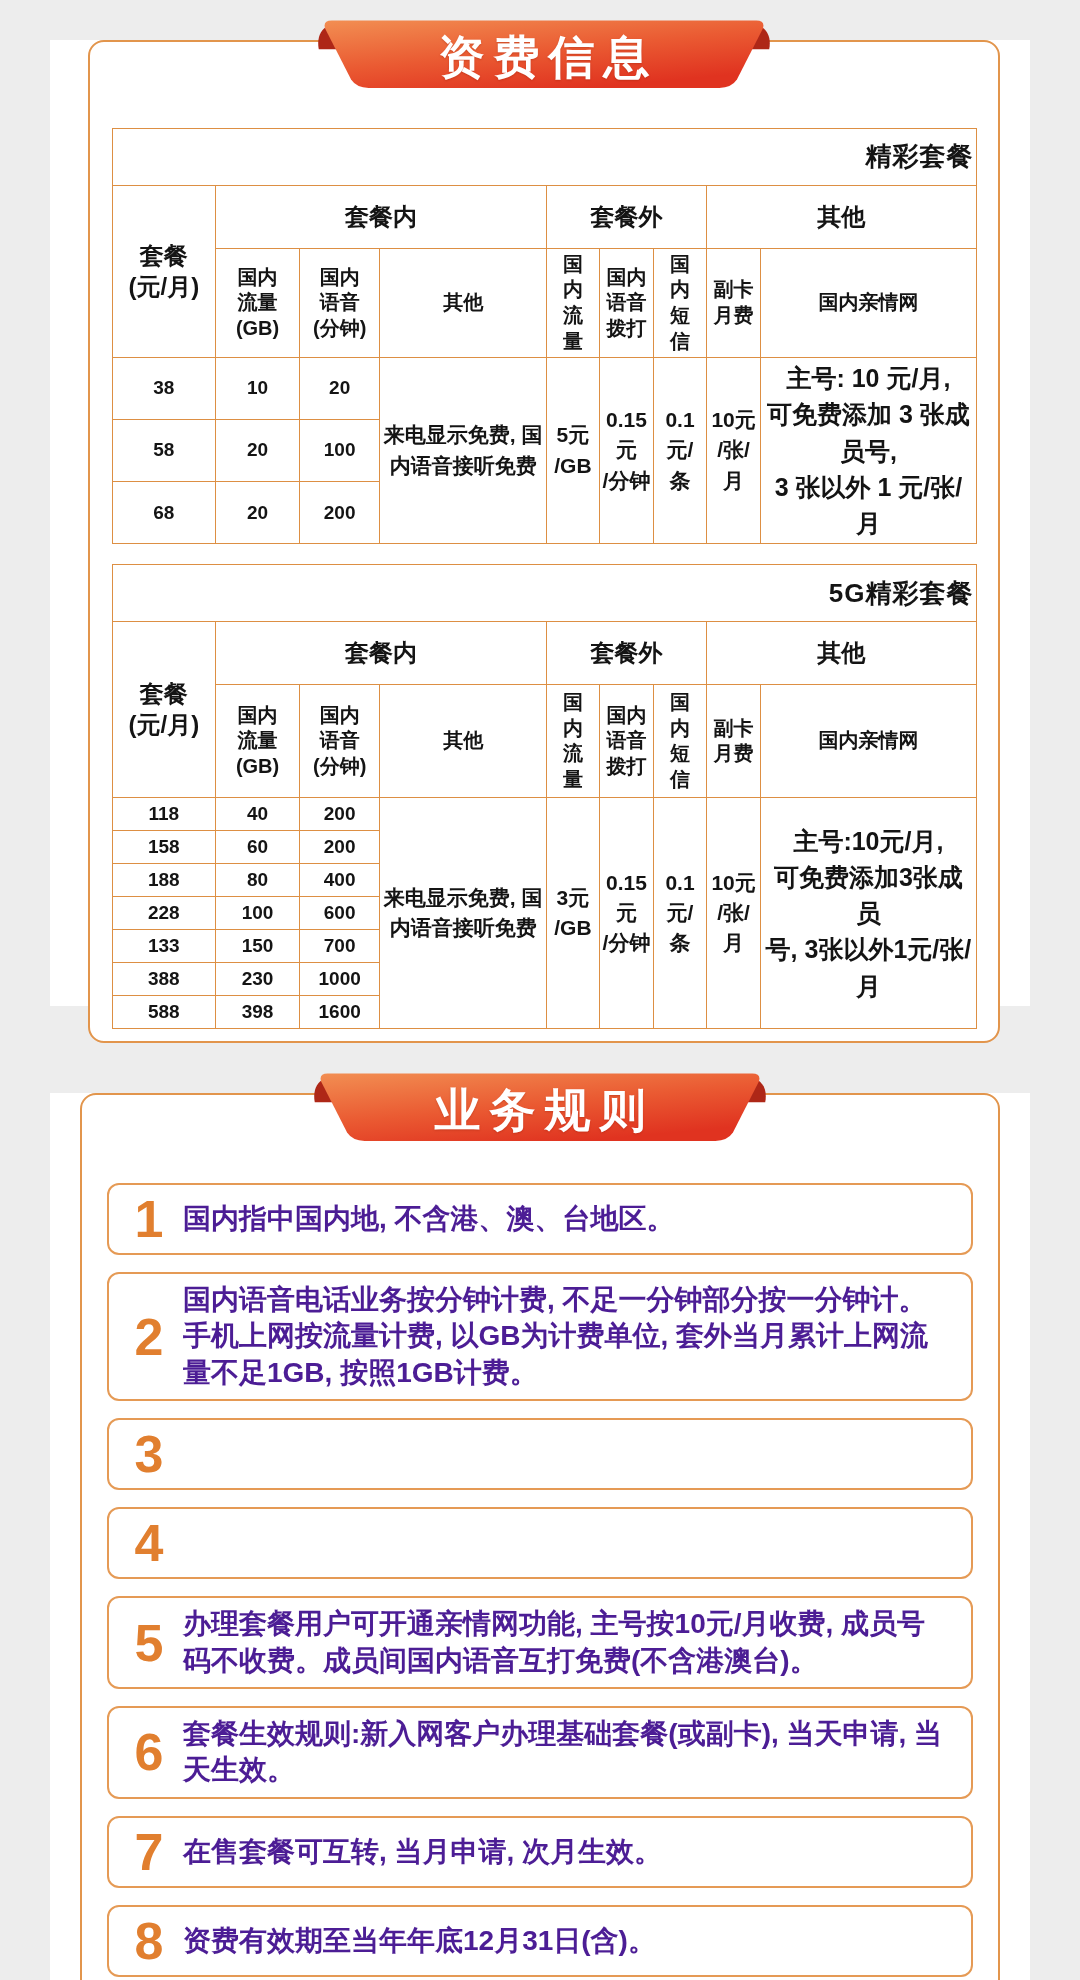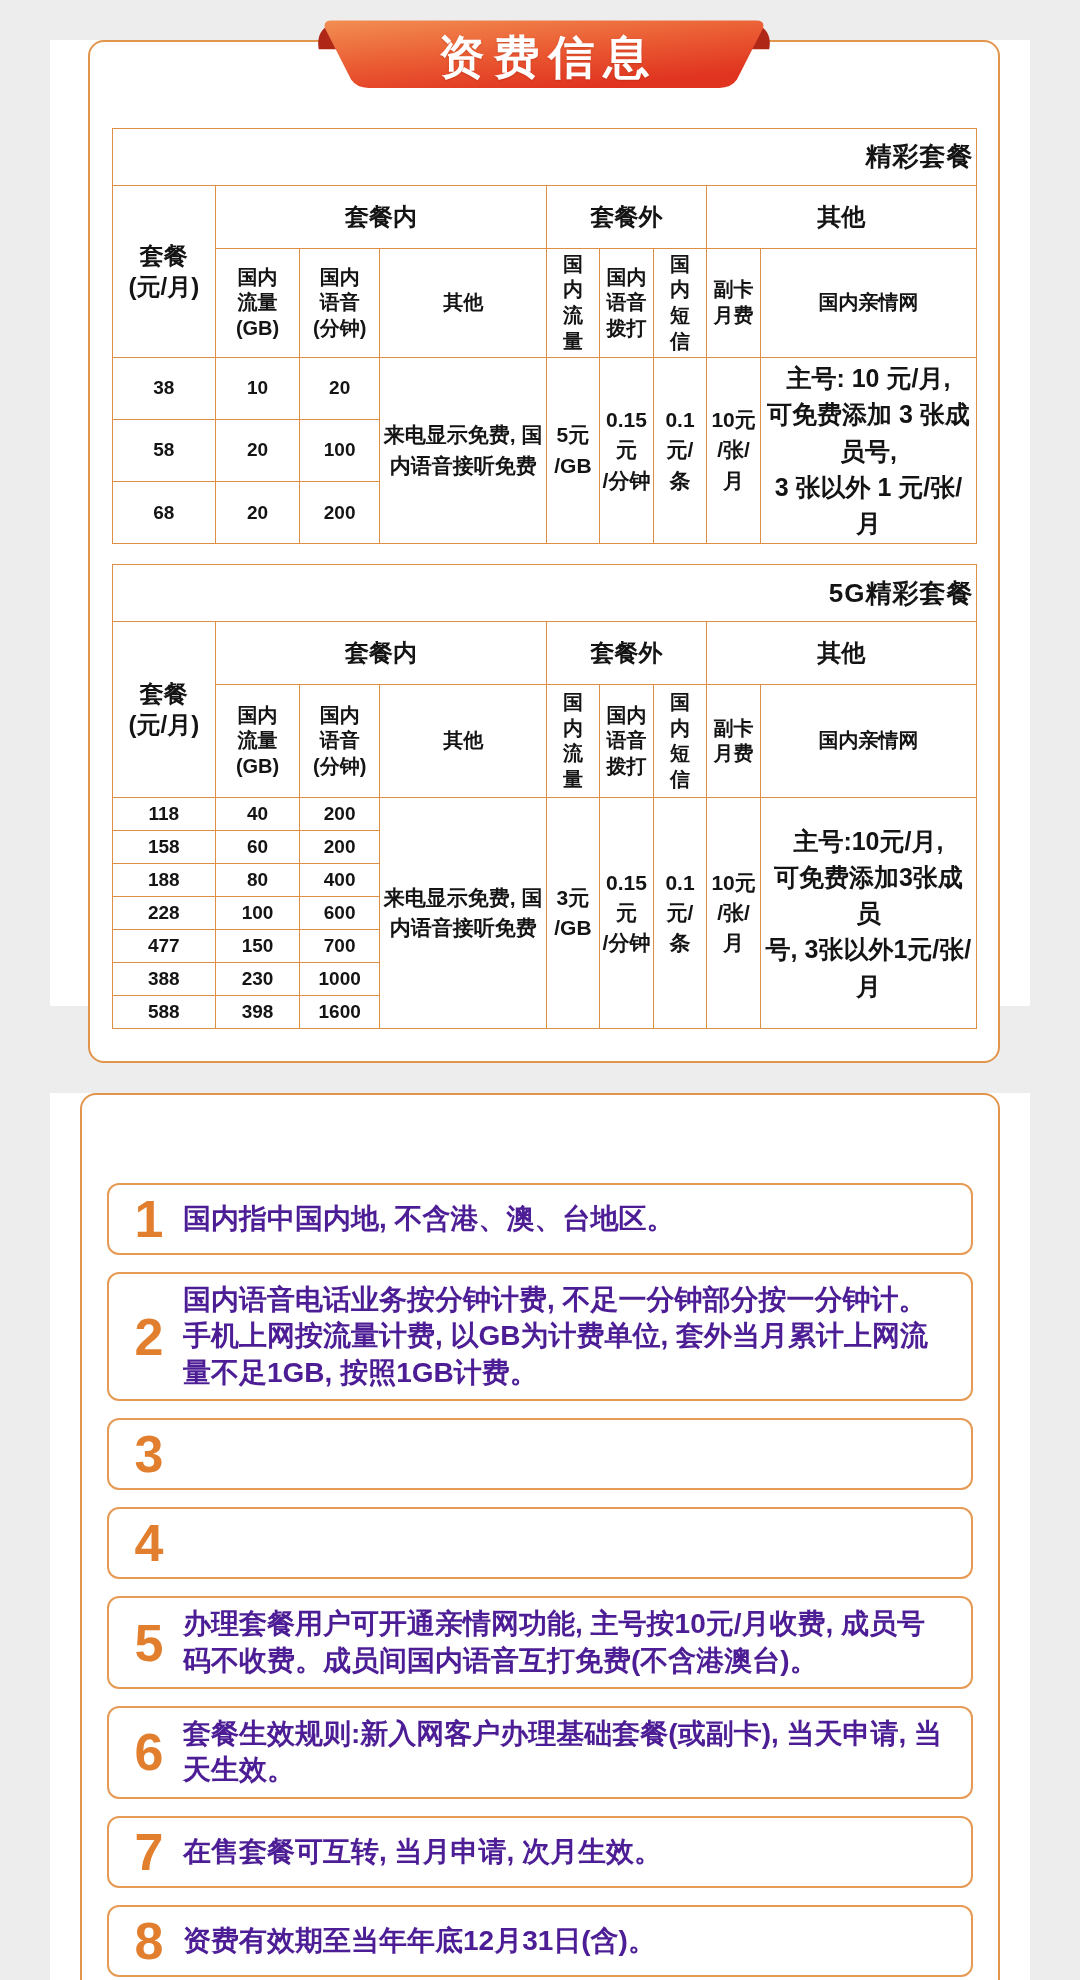--- a/index.html
+++ b/index.html
@@ -17,21 +17,21 @@
   .section-2{height:972px;}
 
   
   .card{
     position:relative;
     margin:0 30px;
     background:#ffffff;
     border:2px solid #E2954C;
     border-radius:16px;
   }
-  .card-1{margin-top:40px;padding:86px 0 32px;margin-left:38px;}
+  .card-1{margin-top:40px;padding:86px 0 12px;margin-left:38px;}
   .card-2{margin-top:45px;padding:88px 0 50px;}
 
   
   .ribbon{
     position:absolute;
     top:-29px;left:50%;
     transform:translateX(-50%);
     width:480px;height:76px;
     z-index:3;
   }
@@ -277,21 +277,21 @@
           <td>188</td>
           <td>80</td>
           <td>400</td>
         </tr>
         <tr class="row-data">
           <td>228</td>
           <td>100</td>
           <td>600</td>
         </tr>
         <tr class="row-data">
-          <td>477</td>
+          <td>133</td>
           <td>150</td>
           <td>700</td>
         </tr>
         <tr class="row-data">
           <td>388</td>
           <td>230</td>
           <td>1000</td>
         </tr>
         <tr class="row-data">
           <td>588</td>
@@ -302,20 +302,35 @@
         </table>
 
     </div>
   </div>
 
   <div class="section-gap"></div>
 
   <div class="section section-2">
     <div class="card card-2">
 
+      <div class="ribbon">
+        <svg viewBox="0 0 520 80" aria-hidden="true">
+          <defs>
+            <linearGradient id="grad-b" x1="0%" y1="0%" x2="60%" y2="100%">
+              <stop offset="0%" stop-color="#F28E52"></stop>
+              <stop offset="55%" stop-color="#EA5A32"></stop>
+              <stop offset="100%" stop-color="#E03320"></stop>
+            </linearGradient>
+          </defs>
+          <path d="M 16 38 C 12 16 28 7 48 9 L 78 38 Z" fill="#AE2717"></path>
+          <path d="M 504 38 C 508 16 492 7 472 9 L 442 38 Z" fill="#AE2717"></path>
+          <path d="M 30 7 L 490 7 Q 500 7 497 16 L 469 71 Q 463 80 450 80 L 70 80 Q 57 80 51 71 L 23 16 Q 20 7 30 7 Z" fill="url(#grad-b)"></path>
+        </svg>
+        <span class="ribbon-text">业务规则</span>
+      </div>
 
       <div class="rules">
         <div class="rule-box">
           <div class="rule-num">1</div>
           <div class="rule-text">国内指中国内地, 不含港、澳、台地区。</div>
         </div>
         <div class="rule-box">
           <div class="rule-num">2</div>
           <div class="rule-text">国内语音电话业务按分钟计费, 不足一分钟部分按一分钟计。手机上网按流量计费, 以GB为计费单位, 套外当月累计上网流量不足1GB, 按照1GB计费。</div>
         </div>

